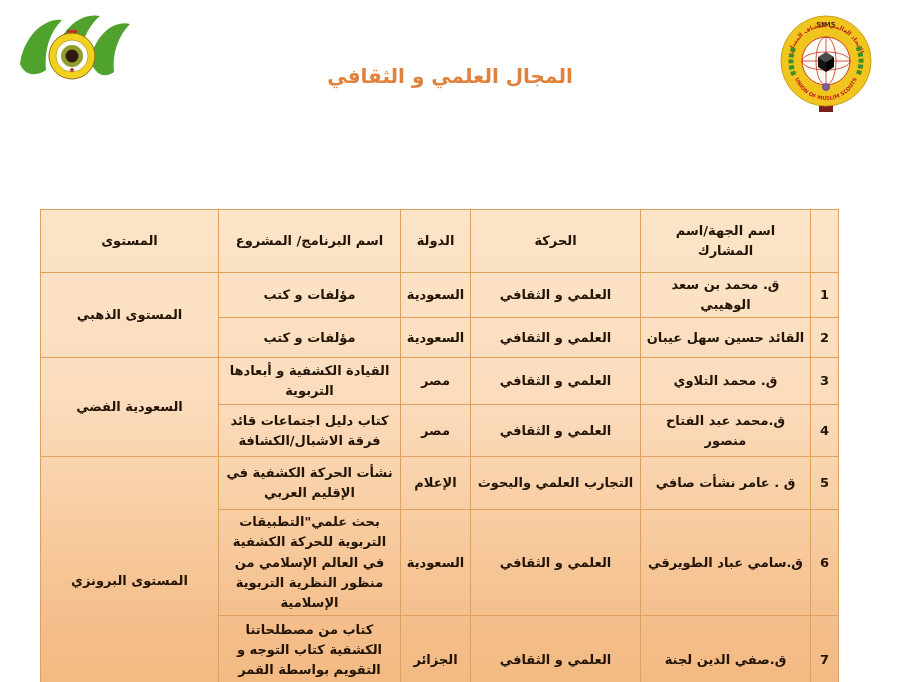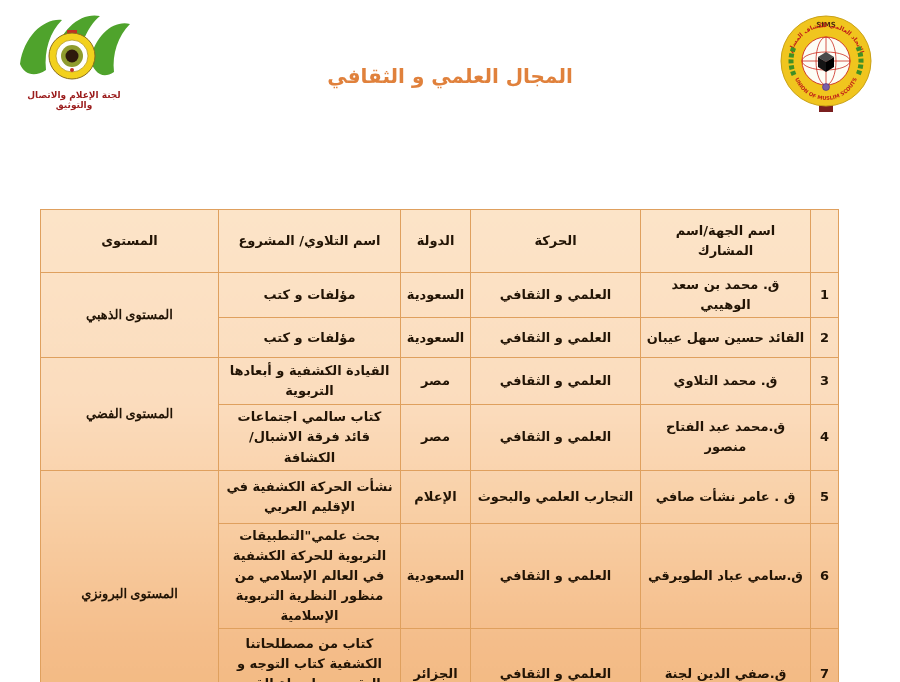--- a/index.html
+++ b/index.html
@@ -42,21 +42,21 @@
   }
   tr.hdr   { height:63px; }
   tr.r1    { height:40px; }
   tr.r2    { height:40px; }
   tr.r3    { height:47px; }
   tr.r4    { height:52px; }
   tr.r5    { height:53px; }
   tr.r6    { height:100px; }
   tr.r7    { height:90px; }
   td.num { vertical-align:top; text-align:left; direction:ltr; padding:1px 4px; font-size:13px; color:#111; }
-  td.level { font-size:13px;font-family:Liberation Serif, serif; }
+  td.level { font-size:13px; }
   td.program { font-size:12.5px; }
 </style>
 </head>
 <body>
 
 <div class="canvas">
 
   <div class="logo-left">
     <svg width="120" height="82" viewBox="0 0 120 82">
       <path d="M6,56 C10,28 30,10 48,12 C36,24 30,42 32,62 C20,70 10,66 6,56 Z" fill="#4fa32c"></path>
@@ -64,21 +64,20 @@
       <path d="M76,52 C82,26 100,12 116,16 C104,28 98,46 100,64 C88,72 80,64 76,52 Z" fill="#4fa32c"></path>
       <g>
         <rect x="53" y="22" width="10" height="7" fill="#c03022"></rect>
         <circle cx="58" cy="48" r="23" fill="#f2d11d" stroke="#8a6d1a" stroke-width="1"></circle>
         <circle cx="58" cy="48" r="16" fill="#ffffff" stroke="#b89a20" stroke-width="0.8"></circle>
         <circle cx="58" cy="48" r="11" fill="#8f9c2e"></circle>
         <circle cx="58" cy="48" r="6.5" fill="#2e1a0c"></circle>
         <circle cx="58" cy="62" r="2" fill="#c03022"></circle>
       </g>
     </svg>
-    <span class="caption">لجنة الإعلام والاتصال والتوثيق</span>
   </div>
 
   <div class="slide-title">المجال العلمي و الثقافي</div>
 
   <svg class="logo-right" viewBox="0 0 100 102">
     <defs>
       <path id="topArc" d="M15,49 A35,35 0 0 1 85,49" fill="none"></path>
       <path id="botArc" d="M17,54 A33,33 0 0 0 83,54" fill="none"></path>
     </defs>
     <rect x="43" y="92" width="14" height="7" fill="#7a1f1f"></rect>
@@ -115,21 +114,21 @@
       <col style="width:70px">
         <col style="width:182px">
         <col style="width:178px">
     </colgroup>
     <tbody>
         <tr class="hdr">
       <th></th>
       <th>اسم الجهة/اسم المشارك</th>
       <th>الحركة</th>
       <th>الدولة</th>
-      <th>اسم التلاوي/ المشروع</th>
+      <th>اسم البرنامج/ المشروع</th>
       <th>المستوى</th>
     </tr>
     <tr class="r1">
       <td class="num">1</td>
       <td>ق. محمد بن سعد الوهيبي</td>
       <td>العلمي و الثقافي</td>
       <td>السعودية</td>
       <td class="program">مؤلفات و كتب</td>
       <td class="level" rowspan="2">المستوى الذهبي</td>
     </tr>
@@ -139,28 +138,28 @@
       <td>العلمي و الثقافي</td>
       <td>السعودية</td>
       <td class="program">مؤلفات و كتب</td>
     </tr>
     <tr class="r3">
       <td class="num">3</td>
       <td>ق. محمد التلاوي</td>
       <td>العلمي و الثقافي</td>
       <td>مصر</td>
       <td class="program">القيادة الكشفية و أبعادها التربوية</td>
-      <td class="level" rowspan="2">المستوى الفضي</td>
+      <td class="level" rowspan="2">السعودية الفضي</td>
     </tr>
     <tr class="r4">
       <td class="num">4</td>
       <td>ق.محمد عبد الفتاح منصور</td>
       <td>العلمي و الثقافي</td>
       <td>مصر</td>
-      <td class="program">كتاب سالمي اجتماعات قائد فرقة الاشبال/الكشافة</td>
+      <td class="program">كتاب دليل اجتماعات قائد فرقة الاشبال/الكشافة</td>
     </tr>
     <tr class="r5">
       <td class="num">5</td>
       <td>ق . عامر نشأت صافي</td>
       <td>التجارب العلمي والبحوث</td>
       <td>الإعلام</td>
       <td class="program">نشأت الحركة الكشفية في الإقليم العربي</td>
       <td class="level" rowspan="3">المستوى البرونزي</td>
     </tr>
     <tr class="r6">

